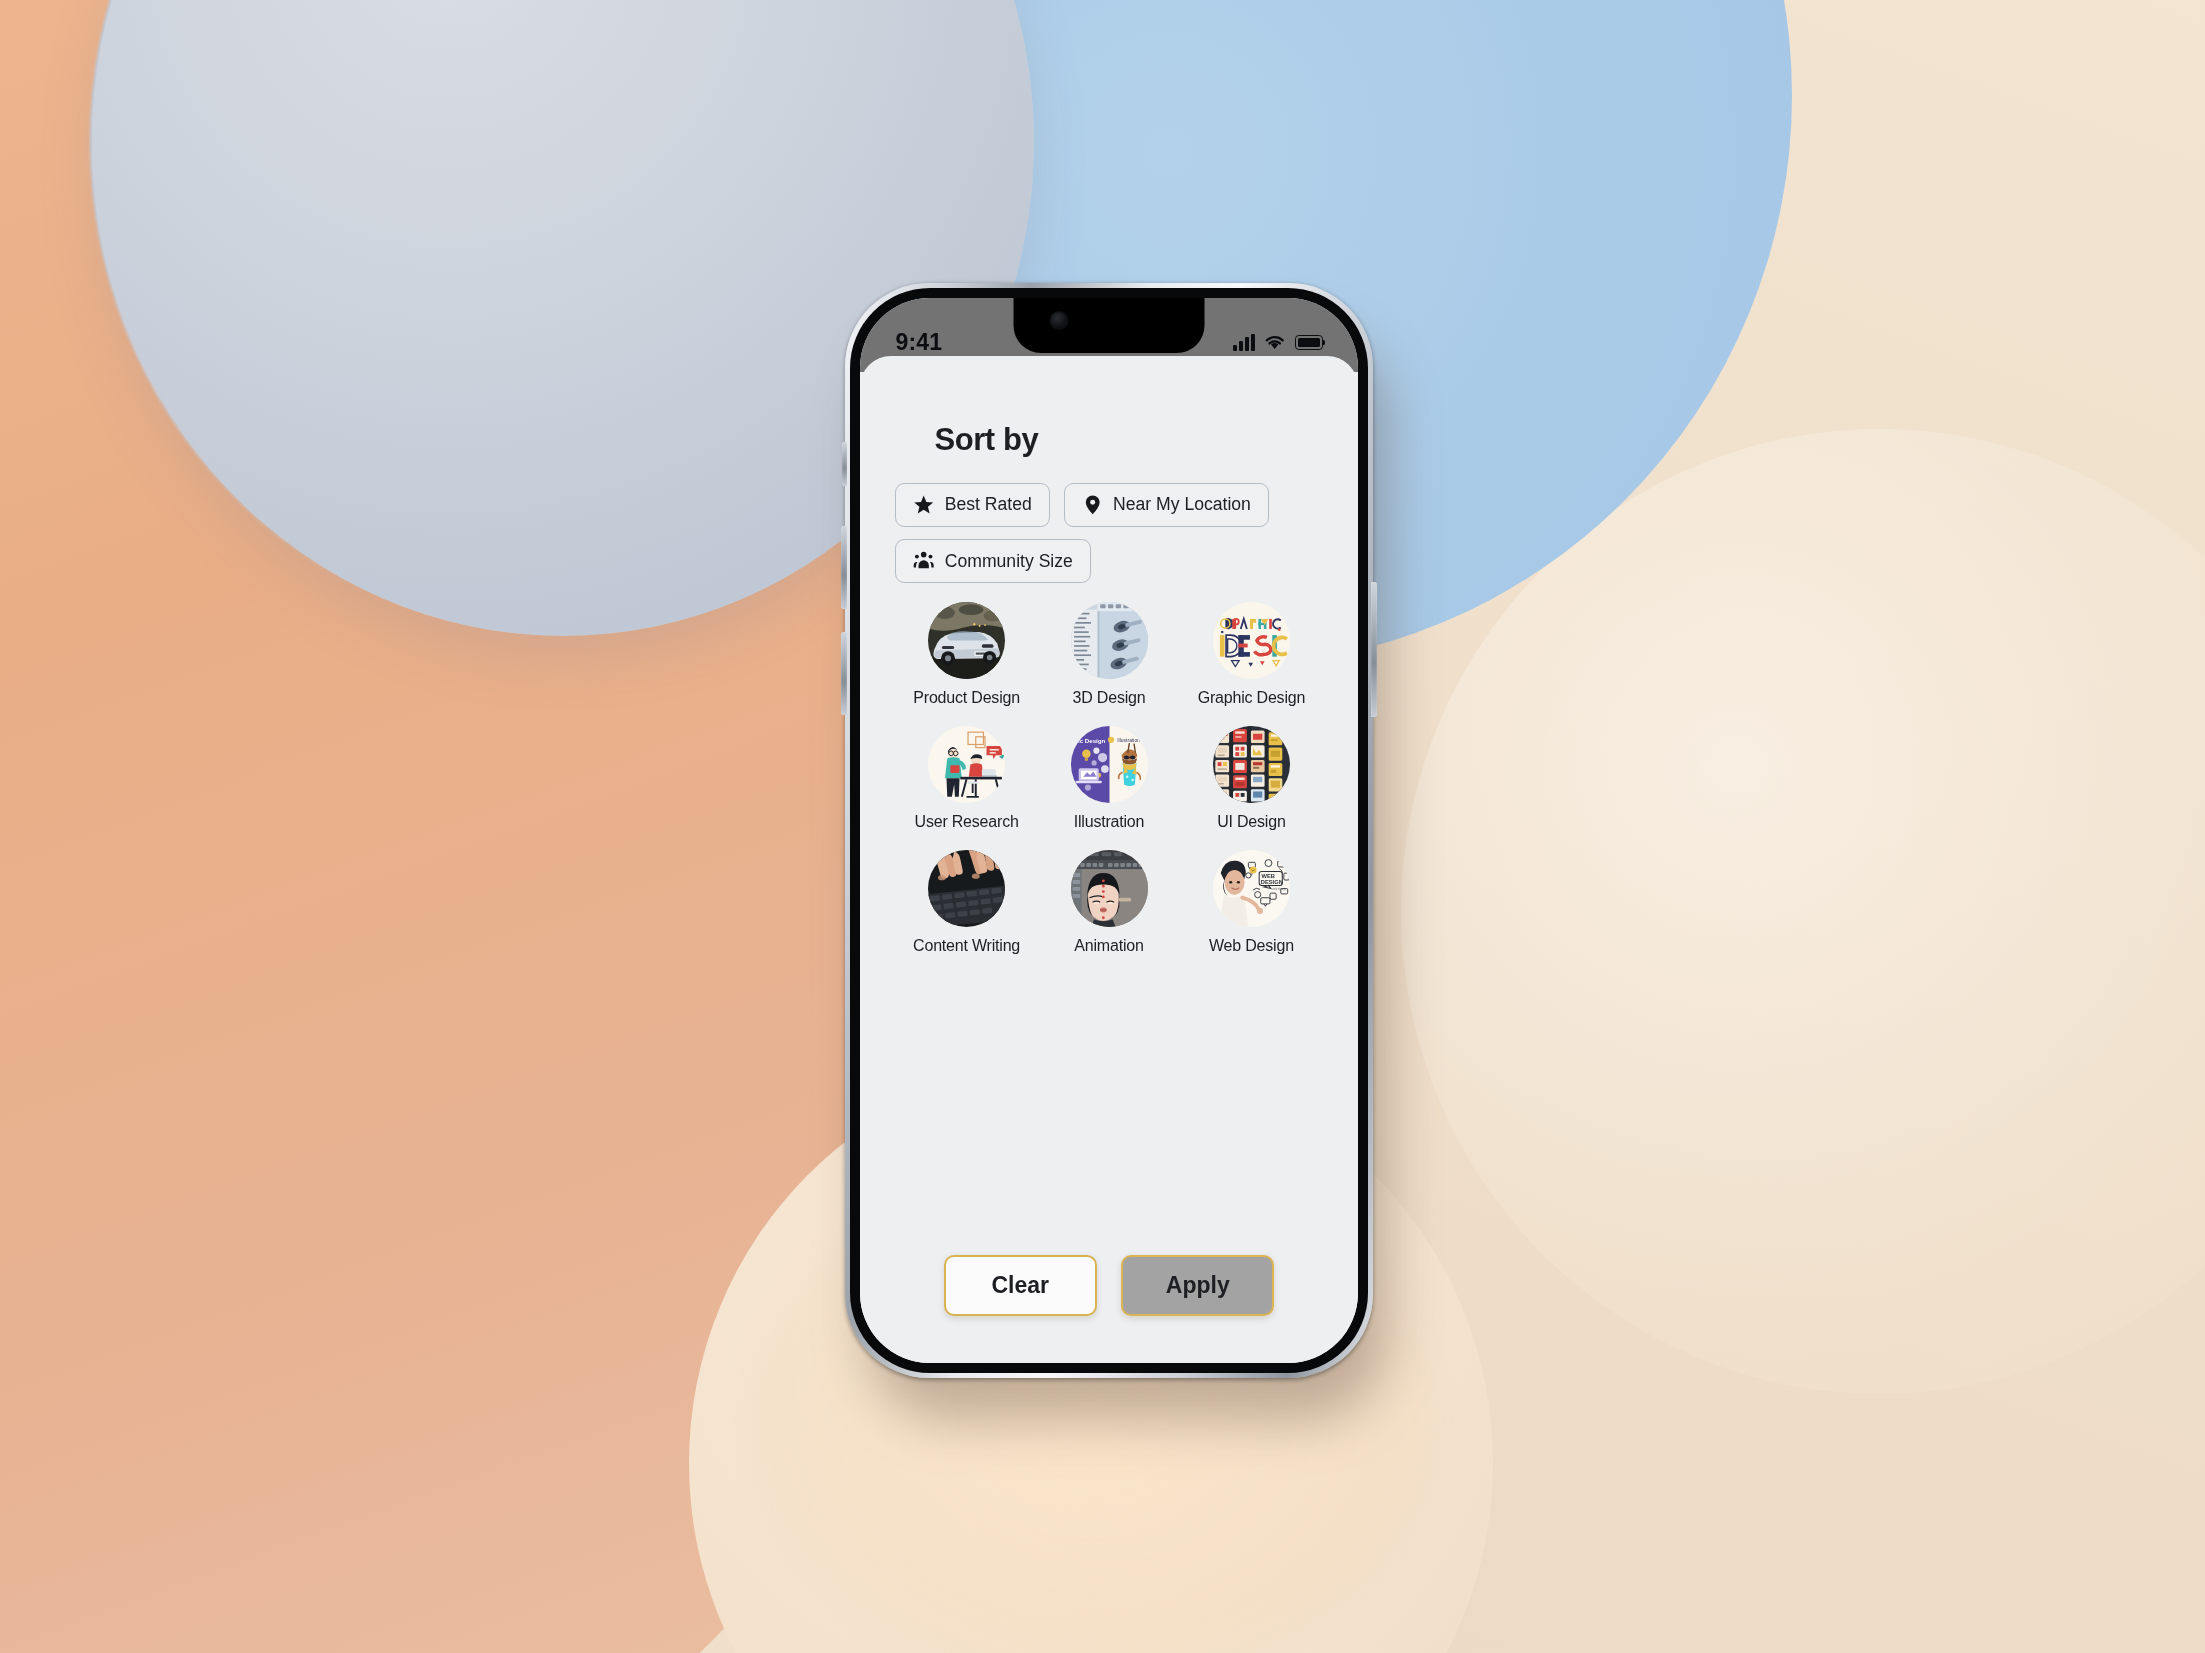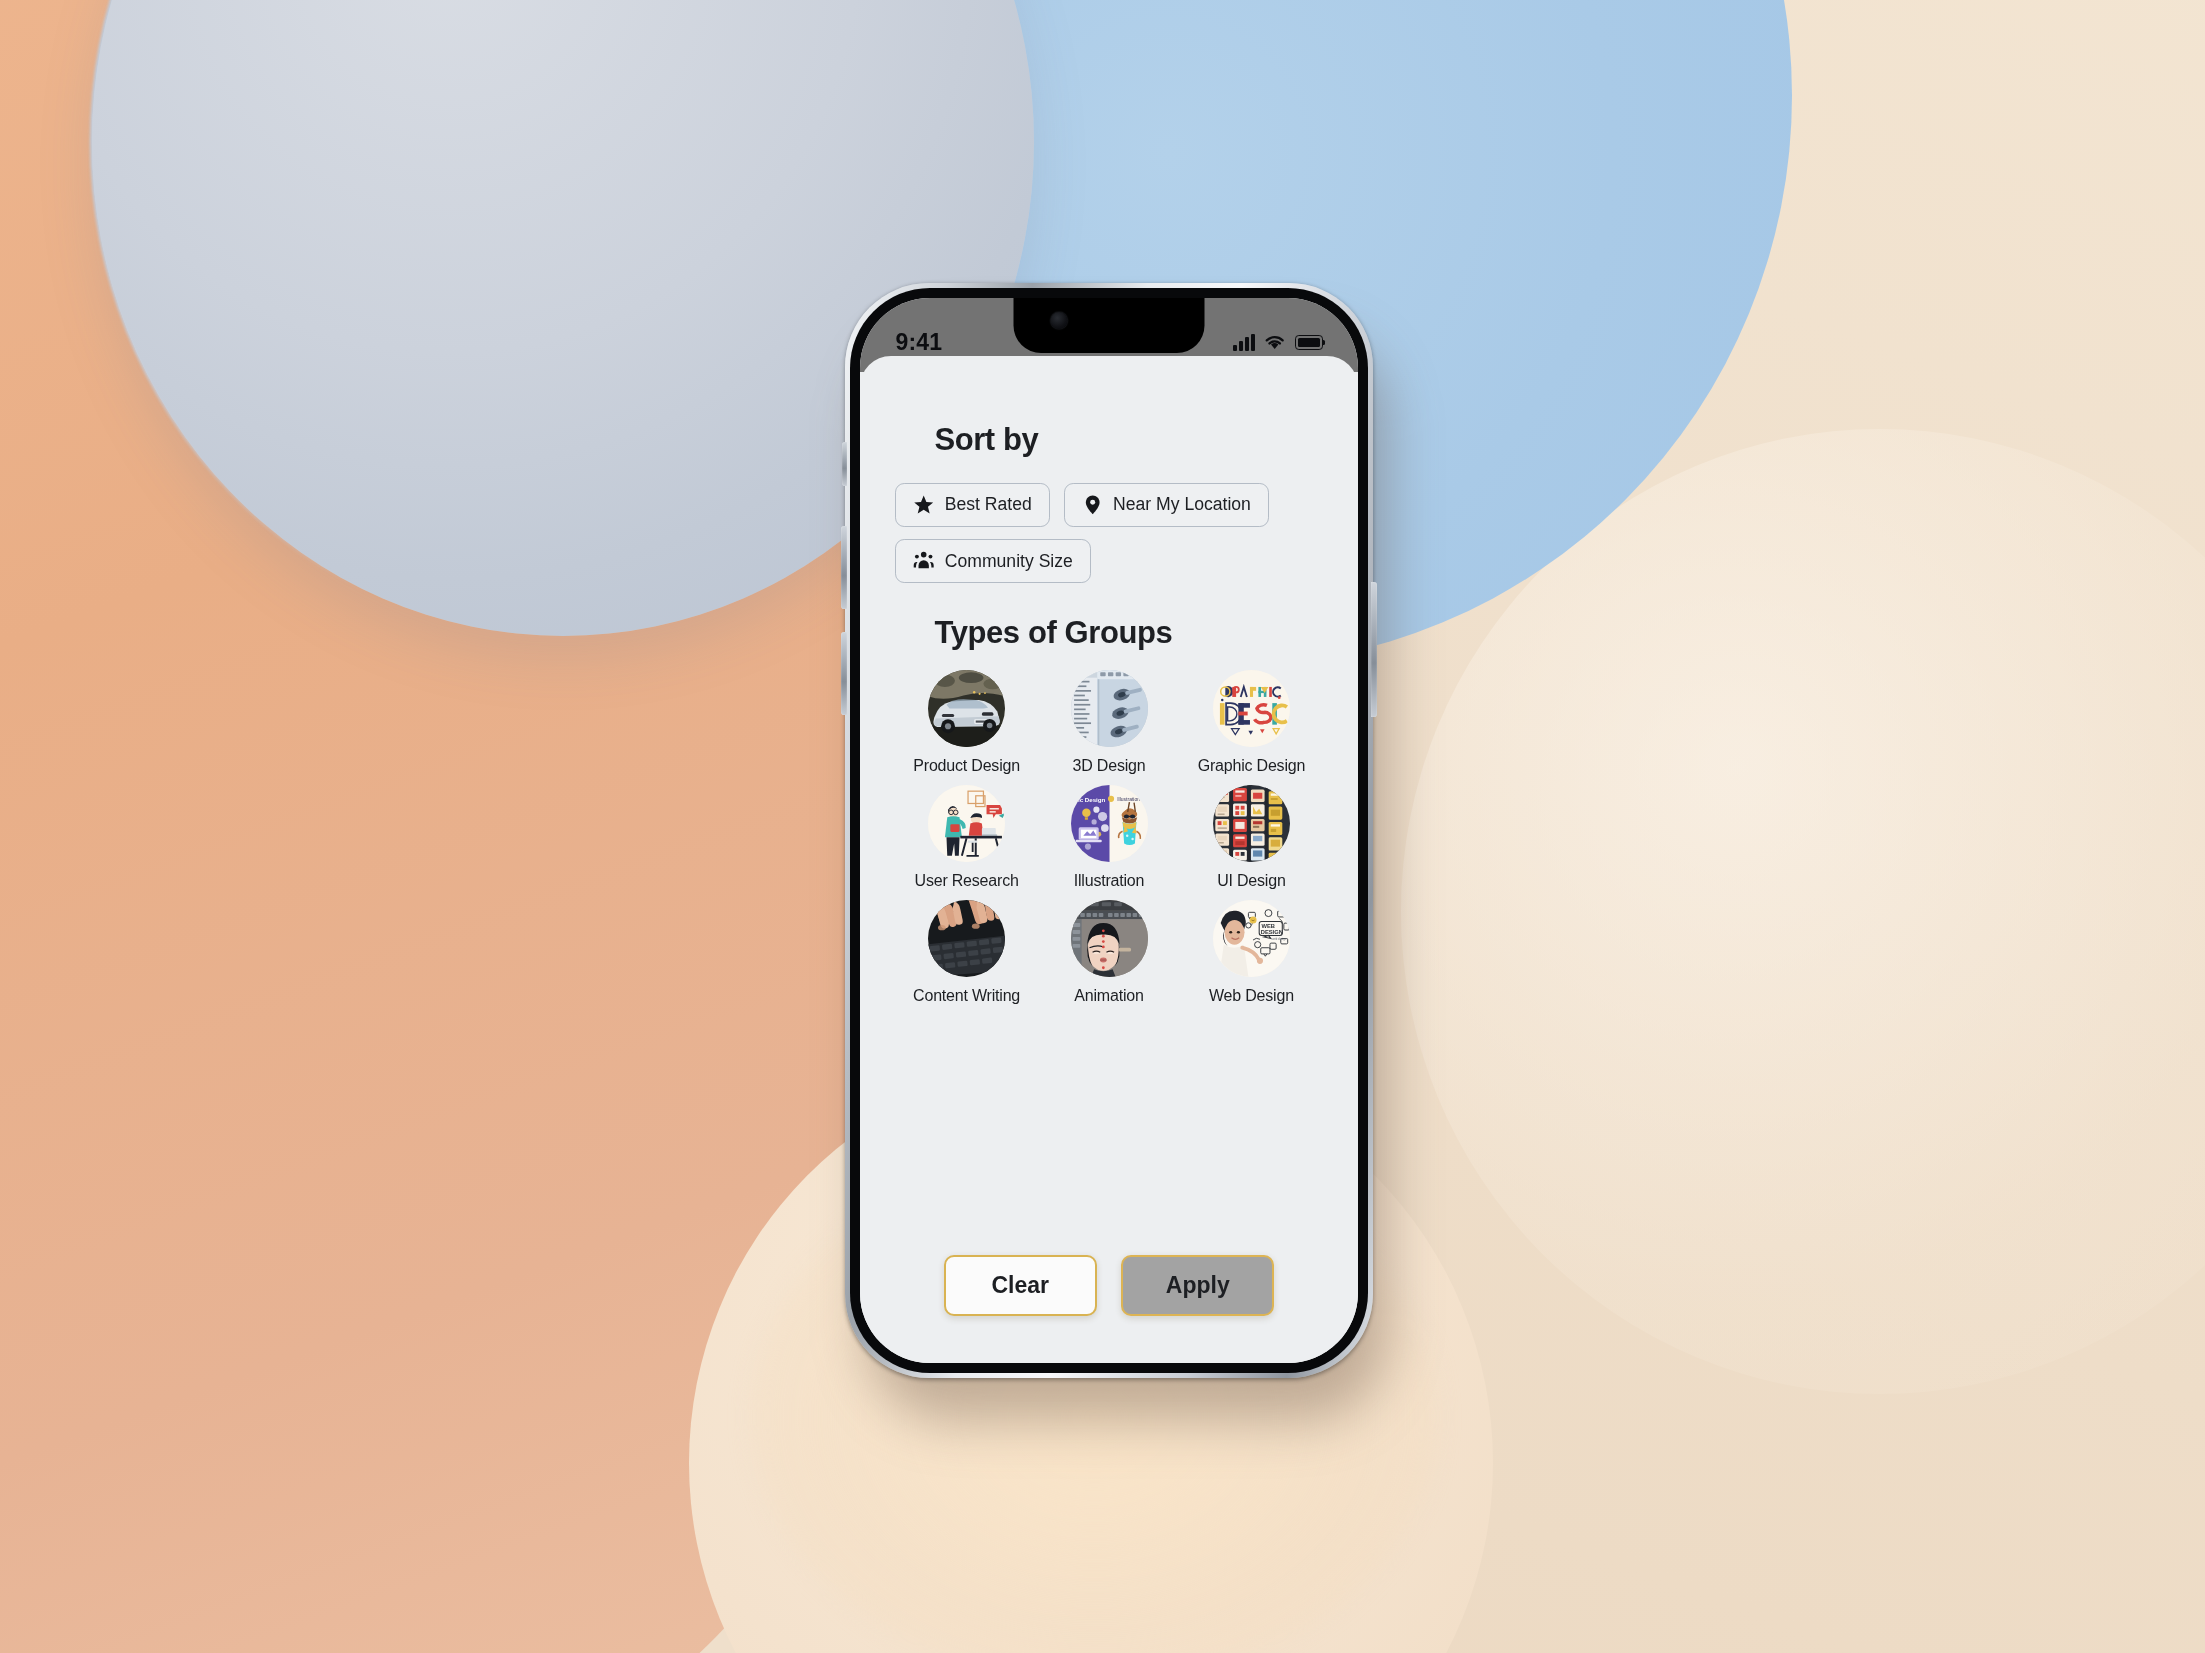--- a/index.html
+++ b/index.html
@@ -231,21 +231,21 @@
     white-space: nowrap;
   }
   .chip-ico { width: 21.4px; height: 21.4px; display: block; flex: none; }
 
   #groups-title { margin-top: 32px; }
 
   #groups-grid {
     margin-top: 18.4px;
     display: grid;
     grid-template-columns: repeat(3, 1fr);
-    row-gap: 10px;
+    row-gap: 19px;
     justify-items: center;
   }
   .group-item { width: 116px; text-align: center; }
   .group-thumb {
     width: 77px; height: 77px;
     margin: 0 auto;
     border-radius: 50%;
     overflow: hidden;
     position: relative;
     background: #f6f2ea;
@@ -361,21 +361,20 @@
                 <circle cx="4.4" cy="7.4" r="2.2" fill="#16181c"></circle>
                 <circle cx="19.6" cy="7.4" r="2.2" fill="#16181c"></circle>
                 <path d="M6.2 20.5 v-3.2 a5.8 5.8 0 0 1 11.6 0 v3.2 Z" fill="#16181c"></path>
                 <path d="M0.8 19.5 v-2.4 a3.8 3.8 0 0 1 4.2 -3.6 a7.6 7.6 0 0 0 -1.6 4.4 v1.6 Z" fill="#16181c"></path>
                 <path d="M23.2 19.5 v-2.4 a3.8 3.8 0 0 0 -4.2 -3.6 a7.6 7.6 0 0 1 1.6 4.4 v1.6 Z" fill="#16181c"></path>
               </svg>
               <span>Community Size</span>
             </div>
           </div>
 
-          <h2 class="section-title" id="groups-title">Types of Groups</h2>
 
           <div id="groups-grid">
 
             <div class="group-item">
               <div class="group-thumb">
                 <svg class="thumb-svg" viewBox="0 0 100 100">
                   <rect width="100" height="100" fill="#2f3029"></rect>
                   <path d="M0 0 H100 V34 Q70 26 46 33 Q20 41 0 34 Z" fill="#7d7866"></path>
                   <ellipse cx="22" cy="14" rx="13" ry="8" fill="#585648"></ellipse>
                   <ellipse cx="56" cy="10" rx="16" ry="7" fill="#4e4d42"></ellipse>

